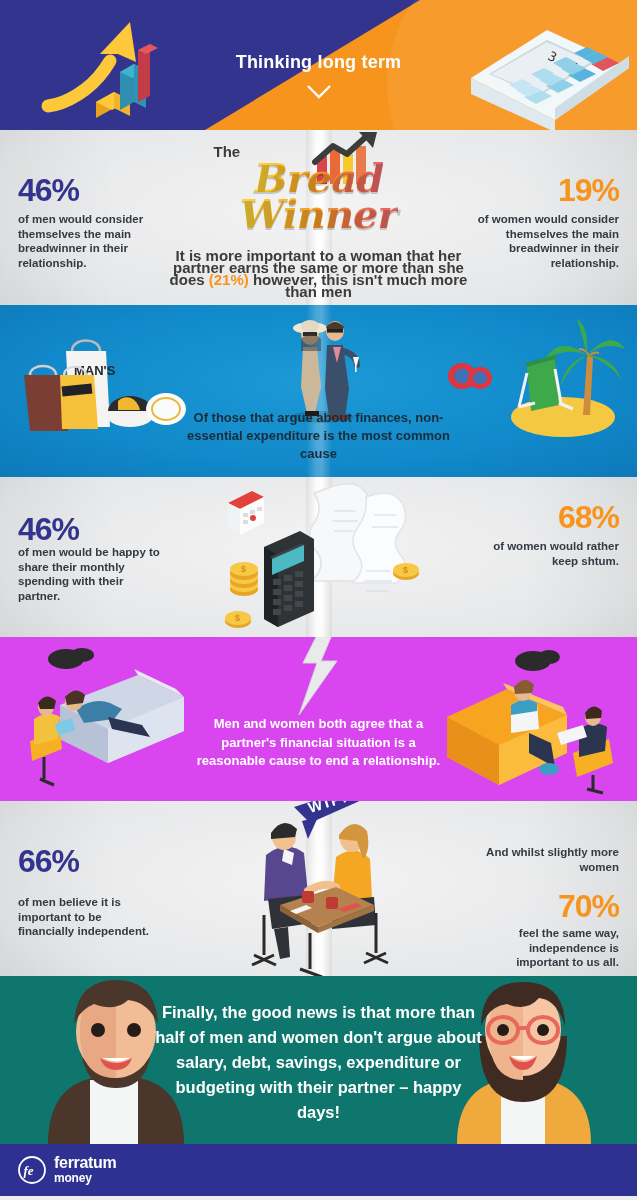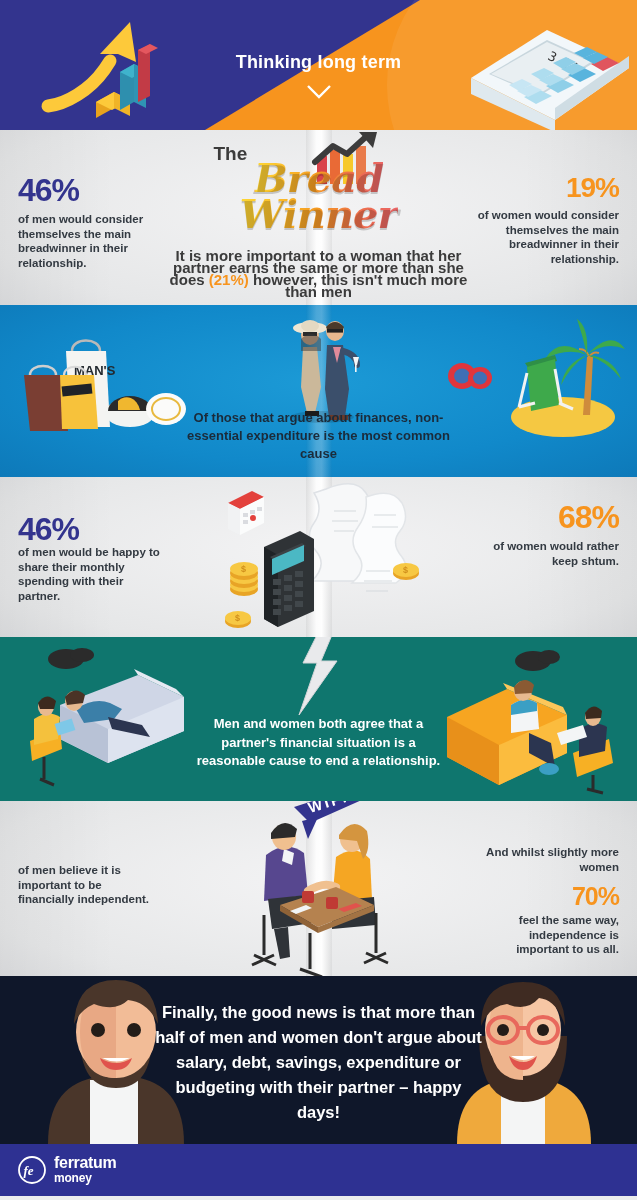--- a/index.html
+++ b/index.html
@@ -61,21 +61,21 @@
   }
   #header .chev{
     position:absolute;left:50%;margin-left:-13px;top:84px;width:26px;height:15px;
   }
   .hdr-art{position:absolute;}
 
   
   #s2{height:175px;}
   #s2 .the{
     position:absolute;left:50%;margin-left:-105px;top:13px;
-    font-size:19px;font-weight:bold;color:#3b3b3b;font-style:normal;
+    font-size:15px;font-weight:bold;color:#3b3b3b;font-style:normal;
   }
   .logo-script{
     position:absolute;left:50%;transform:translateX(-50%);
     font-family:"DejaVu Serif", serif;
     font-style:italic;font-weight:bold;
     background:linear-gradient(100deg,#fdd835 0%,#fbc02d 22%,#f59b22 48%,#ef6f4b 74%,#e8636b 100%);
     -webkit-background-clip:text;background-clip:text;color:transparent;
     text-shadow:0 2px 0 rgba(0,0,0,.18);
     letter-spacing:-1px;
   }
@@ -88,30 +88,30 @@
   
   #s3{height:172px;background:radial-gradient(ellipse at 50% 45%, #1c9ad6 0%, #1189ca 60%, #0d79b9 100%);}
   #s3 .cap{
     top:104px;width:300px;font-size:13px;line-height:18px;color:#1b2b3a;
   }
 
   
   #s4{height:160px;}
 
   
-  #s5{height:164px;background:#0f766e;}
+  #s5{height:164px;background:#d946ef;}
   #s5 .cap{
     top:78px;width:260px;font-size:13px;line-height:18.5px;color:#fff;
   }
 
   
   #s6{height:175px;}
 
   
-  #s7{height:168px;background:#0f172a;}
+  #s7{height:168px;background:#0f766e;}
   #s7 .cap{
     top:24px;width:330px;font-size:16.5px;line-height:25px;color:#fff;
   }
 
   
   #footer{height:52px;background:#2e3192;position:relative;}
   #footer .mark{position:absolute;left:18px;top:12px;width:28px;height:28px;}
   #footer .wordmark{position:absolute;left:54px;top:11px;color:#fff;}
   #footer .wm1{font-size:16px;font-weight:bold;line-height:16px;letter-spacing:-.3px;}
   #footer .wm2{font-size:12px;font-weight:bold;line-height:14px;letter-spacing:-.2px;}
@@ -184,21 +184,21 @@
     <div class="the">The</div>
     <div class="logo-script l2">Winner</div>
     <div class="logo-script l1">Bread</div>
 
     <div class="stat-left" style="top:44px;width:150px;">
       <div class="pct blue" style="font-size:32px;">46%</div>
       <div class="stat-body" style="margin-top:6px;">of men would consider themselves the main breadwinner in their relationship.</div>
     </div>
 
     <div class="stat-right" style="top:44px;width:150px;">
-      <div class="pct orange" style="font-size:28px;">19%</div>
+      <div class="pct orange" style="font-size:32px;">19%</div>
       <div class="stat-body" style="margin-top:6px;">of women would consider themselves the main breadwinner in their relationship.</div>
     </div>
 
     <div class="center-cap foot">
       <span>It is more important to a woman that her partner earns the same or more than she does </span><span class="orange">(21%)</span><span> however, this isn't much more than men</span>
     </div>
   </div>
 
   <div class="sect" id="s3">
     <div class="spine" style="opacity:.28"></div>
@@ -443,26 +443,27 @@
 
       <polygon points="50,102 66,96 72,99 56,105" fill="#f2f4f5"></polygon>
       <polygon points="98,100 116,94 122,97 104,103" fill="#e0534c"></polygon>
 
       <path d="M24,106 l0,40 M14,146 l22,10 M34,146 l-22,10" stroke="#2b2b2b" stroke-width="3" fill="none"></path>
       <path d="M136,104 l0,40 M126,144 l22,10 M146,144 l-22,10" stroke="#2b2b2b" stroke-width="3" fill="none"></path>
       <path d="M70,124 l0,36 M60,160 l22,8" stroke="#2b2b2b" stroke-width="3" fill="none"></path>
     </svg>
 
     <div class="stat-left" style="top:44px;width:140px;">
+      <div class="pct blue" style="font-size:32px;">66%</div>
       <div class="stat-body" style="margin-top:18px;">of men believe it is important to be financially independent.</div>
     </div>
 
     <div class="stat-right" style="top:44px;width:140px;">
       <div class="stat-body">And whilst slightly more women</div>
-      <div class="pct orange" style="font-size:25px;margin-top:10px;">70%</div>
+      <div class="pct orange" style="font-size:32px;margin-top:16px;">70%</div>
       <div class="stat-body" style="margin-top:4px;">feel the same way, independence is important to us all.</div>
     </div>
   </div>
 
   <div class="sect" id="s7">
 
     <svg style="position:absolute;left:28px;top:0;" width="176" height="168" viewBox="0 0 176 168">
       <path d="M20,168 q0,-56 44,-66 l48,0 q44,10 44,66 z" fill="#4a362a"></path>
       <rect x="62" y="104" width="48" height="64" fill="#f4f5f5"></rect>
       <path d="M52,60 q0,52 36,52 q36,0 36,-52 z" fill="#4a362a"></path>

